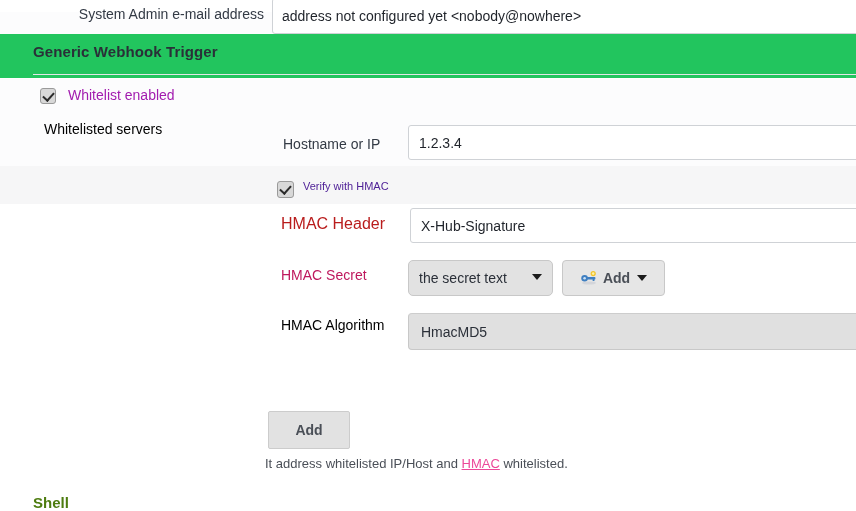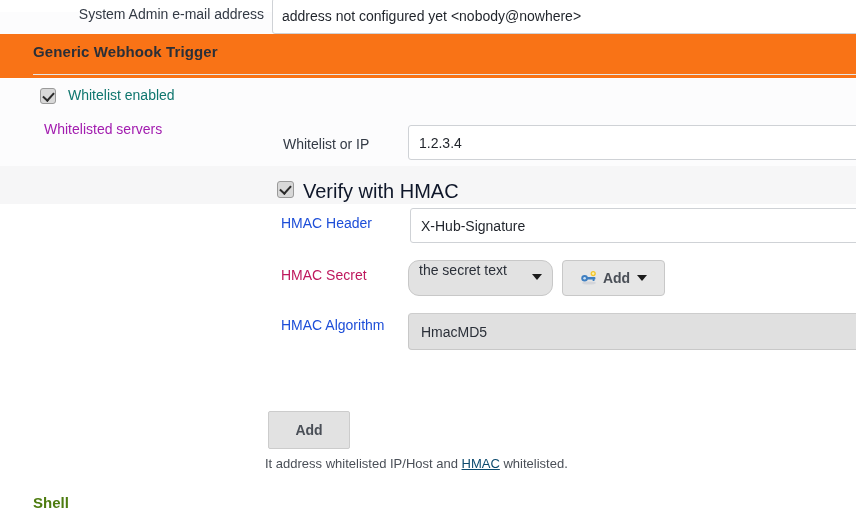--- a/index.html
+++ b/index.html
@@ -52,21 +52,21 @@
     line-height: 20px;
     white-space: nowrap;
     overflow: hidden;
   }
 
   
   .section-head {
     position: absolute;
     left: 0; top: 34px;
     width: 856px; height: 44px;
-    background: #f97316;
+    background: #22c55e;
   }
   .section-title {
     position: absolute;
     left: 33px; top: 9px;
     font-size: 15px;
     font-weight: bold;
     color: #2a2f38;
     letter-spacing: 0.1px;
   }
   .section-rule {
@@ -83,35 +83,35 @@
     width: 856px; height: 35px;
     background: #fcfcfd;
   }
   .row-whitelist .cbwrap {
     position: absolute;
     left: 40px; top: 8px;
   }
   .row-whitelist .cblabel {
     position: absolute;
     left: 68px; top: 8px;
-    color: #0f766e;
+    color: #a21caf;
     font-size: 14px;
   }
 
   
   .row-servers {
     position: absolute;
     left: 0; top: 114px;
     width: 856px; height: 52px;
     background: #fcfcfd;
   }
   .servers-label {
     position: absolute;
     left: 44px; top: 7px;
-    color: #a21caf;
+    color: #000000;
     font-size: 14px;
   }
   .hostname-label {
     position: absolute;
     left: 283px; top: 22px;
     color: #333a45;
     font-size: 14px;
   }
   .hostname-input {
     position: absolute;
@@ -134,36 +134,36 @@
     width: 856px; height: 38px;
     background: #f6f6f7;
   }
   .row-verify .cbwrap {
     position: absolute;
     left: 277px; top: 14px;
   }
   .row-verify .cblabel {
     position: absolute;
     left: 303px; top: 14px;
-    color: #0f172a;
-    font-size: 20px;
+    color: #4c1d95;
+    font-size: 11px;
   }
 
   
   .row-hmac-header {
     position: absolute;
     left: 0; top: 204px;
     width: 856px; height: 45px;
     background: #ffffff;
   }
   .hmac-header-label {
     position: absolute;
     left: 281px; top: 11px;
-    color: #1d4ed8;
-    font-size: 14px;
+    color: #b91c1c;
+    font-size: 16px;
   }
   .hmac-header-input {
     position: absolute;
     left: 410px; top: 208px;
     width: 520px; height: 35px;
     background: #ffffff;
     border: 1px solid #cfd2d6;
     border-radius: 3px;
     padding: 7px 10px;
     font-size: 14px;
@@ -184,22 +184,22 @@
     left: 281px; top: 18px;
     color: #be185d;
     font-size: 14px;
   }
   .credselect {
     position: absolute;
     left: 408px; top: 260px;
     width: 145px; height: 36px;
     background: #e2e2e2;
     border: 1px solid #c8c8c8;
-    border-radius: 11px;
-    padding: 0 10px;
+    border-radius: 5px;
+    padding: 8px 10px;
     font-size: 14px;
     color: #2a2f38;
     font-family: "Liberation Sans", sans-serif;
     line-height: 19px;
     white-space: nowrap;
   }
   .credselect .caret {
     position: absolute;
     right: 10px; top: 13px;
     width: 0; height: 0;
@@ -242,21 +242,21 @@
   
   .row-hmac-alg {
     position: absolute;
     left: 0; top: 304px;
     width: 856px; height: 55px;
     background: #ffffff;
   }
   .hmac-alg-label {
     position: absolute;
     left: 281px; top: 13px;
-    color: #1d4ed8;
+    color: #000000;
     font-size: 14px;
   }
   .algselect {
     position: absolute;
     left: 408px; top: 313px;
     width: 520px; height: 37px;
     background: #e0e0e0;
     border: 1px solid #c8c8c8;
     border-top-color: #cdcdcd;
     border-radius: 4px;
@@ -284,21 +284,21 @@
     justify-content: center;
   }
   .help-text {
     position: absolute;
     left: 265px; top: 456px;
     font-size: 13px;
     color: #4a4f57;
     white-space: nowrap;
   }
   .help-text a {
-    color: #0c4a6e;
+    color: #ec4899;
   }
 
   
   .shell-head {
     position: absolute;
     left: 33px; top: 494px;
     font-size: 15px;
     font-weight: bold;
     color: #4d7c0f;
   }
@@ -341,21 +341,21 @@
 
   <div class="row-whitelist">
     <span class="cbwrap">
       <span class="ck"></span>
     </span>
     <span class="cblabel">Whitelist enabled</span>
   </div>
 
   <div class="row-servers">
     <div class="servers-label">Whitelisted servers</div>
-    <div class="hostname-label">Whitelist or IP</div>
+    <div class="hostname-label">Hostname or IP</div>
   </div>
   <div class="hostname-input">1.2.3.4</div>
 
   <div class="row-verify">
     <span class="cbwrap">
       <span class="ck big"></span>
     </span>
     <span class="cblabel">Verify with HMAC</span>
   </div>
 

